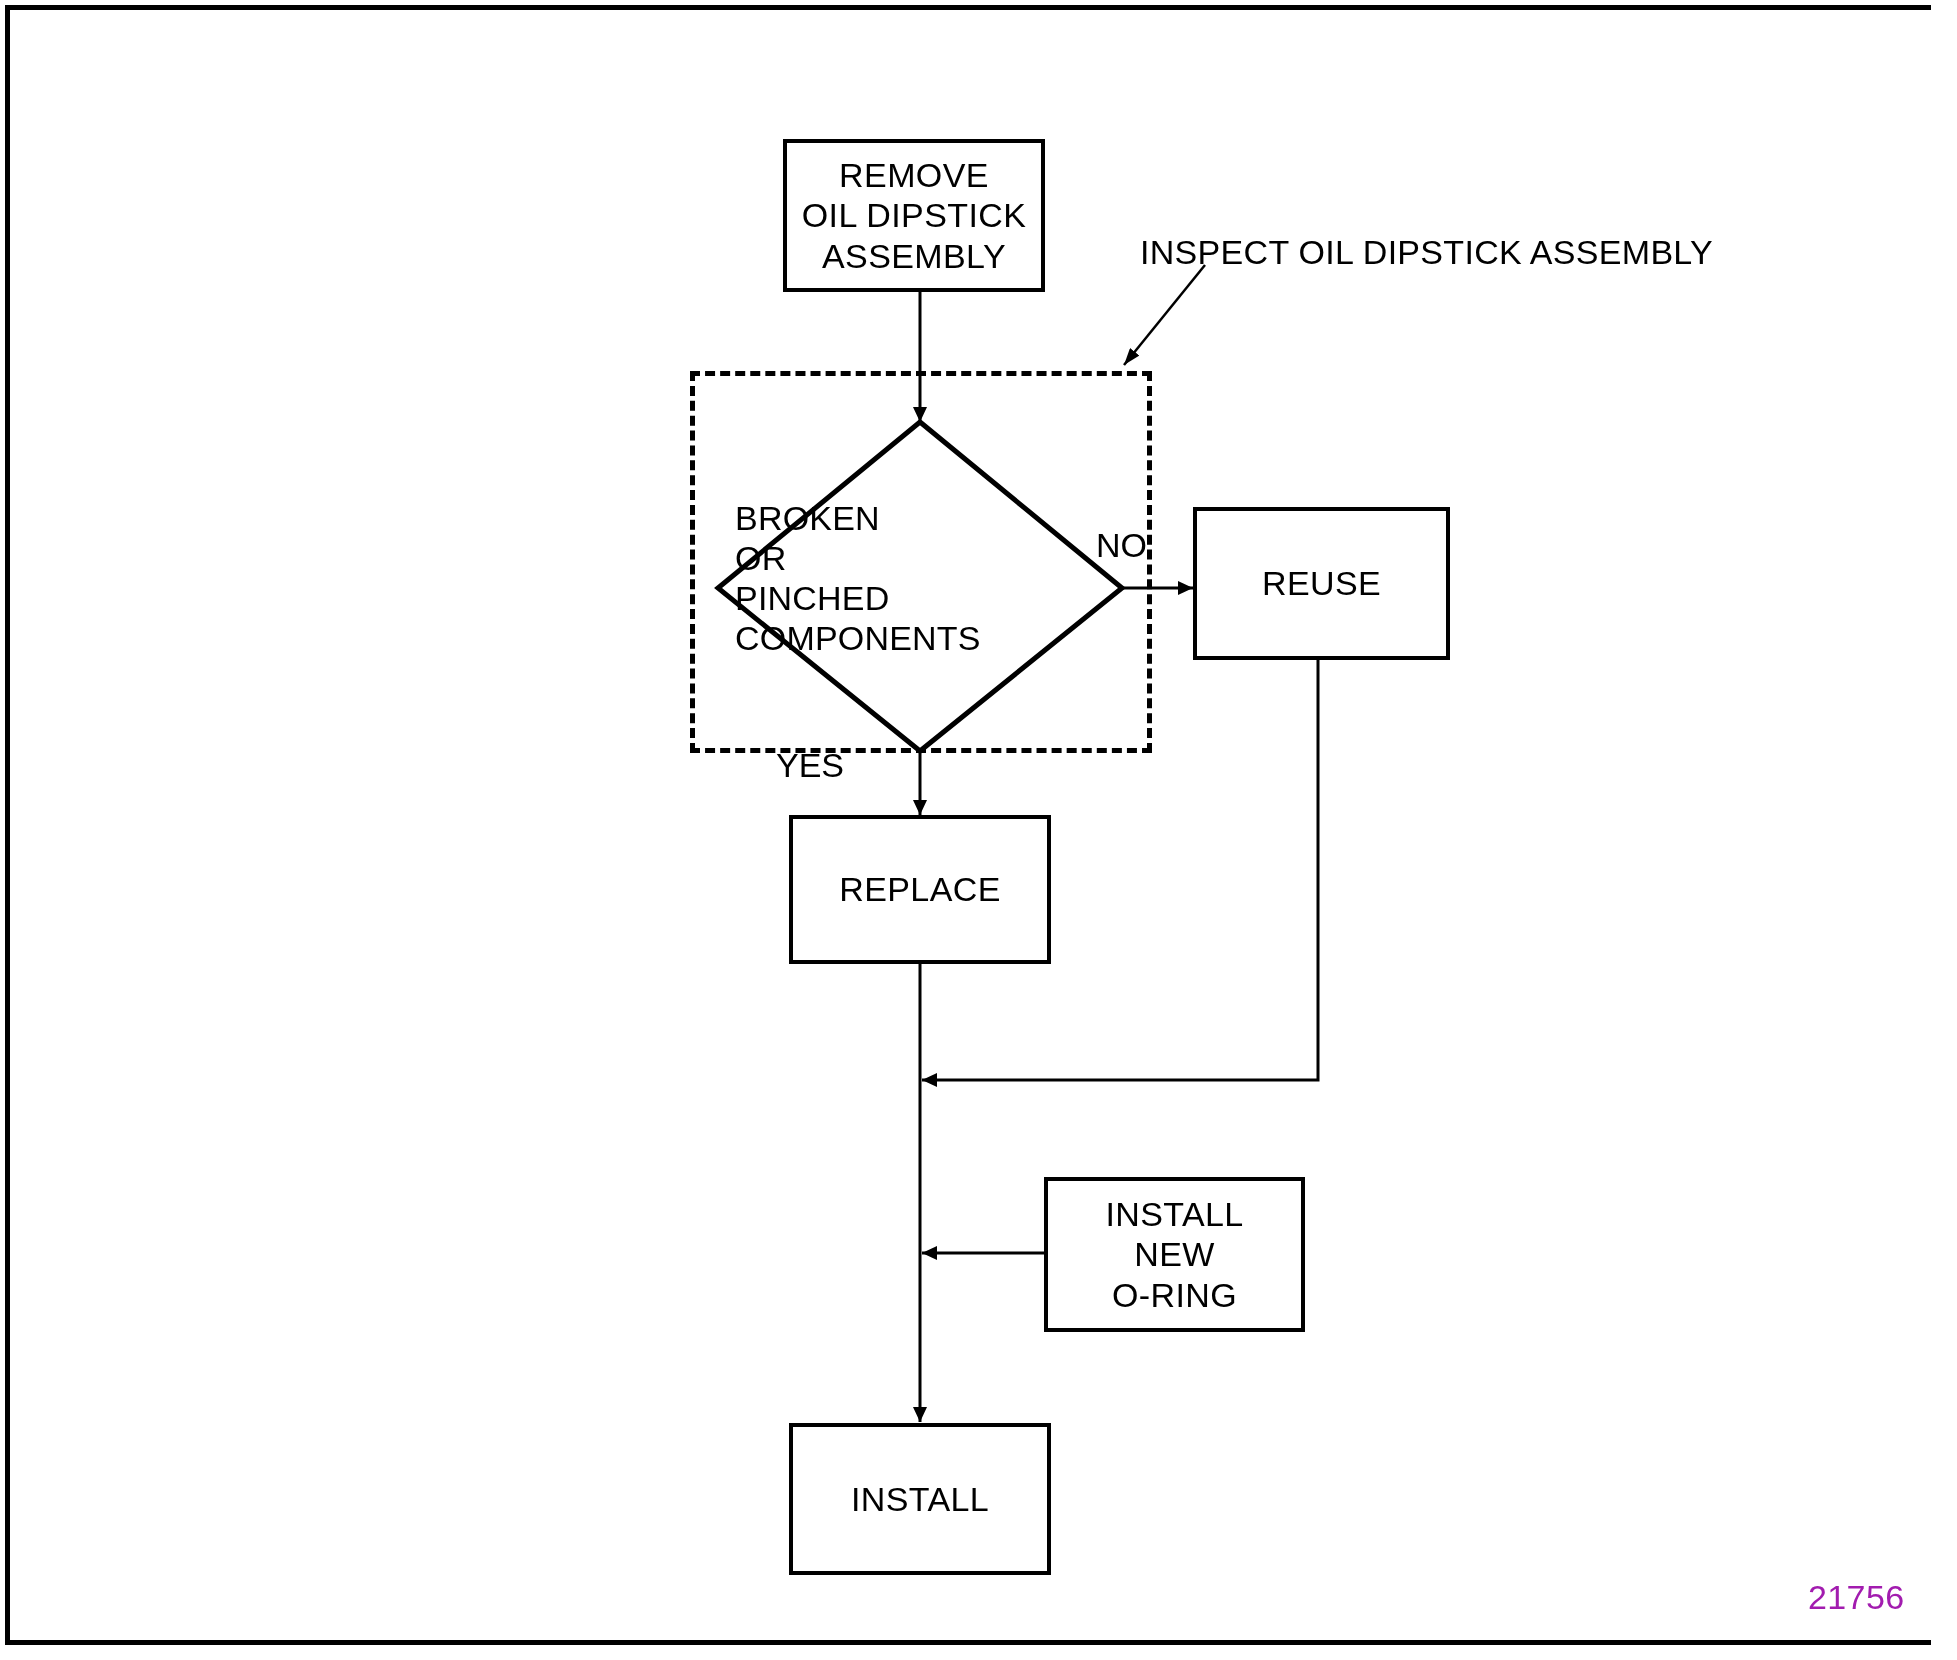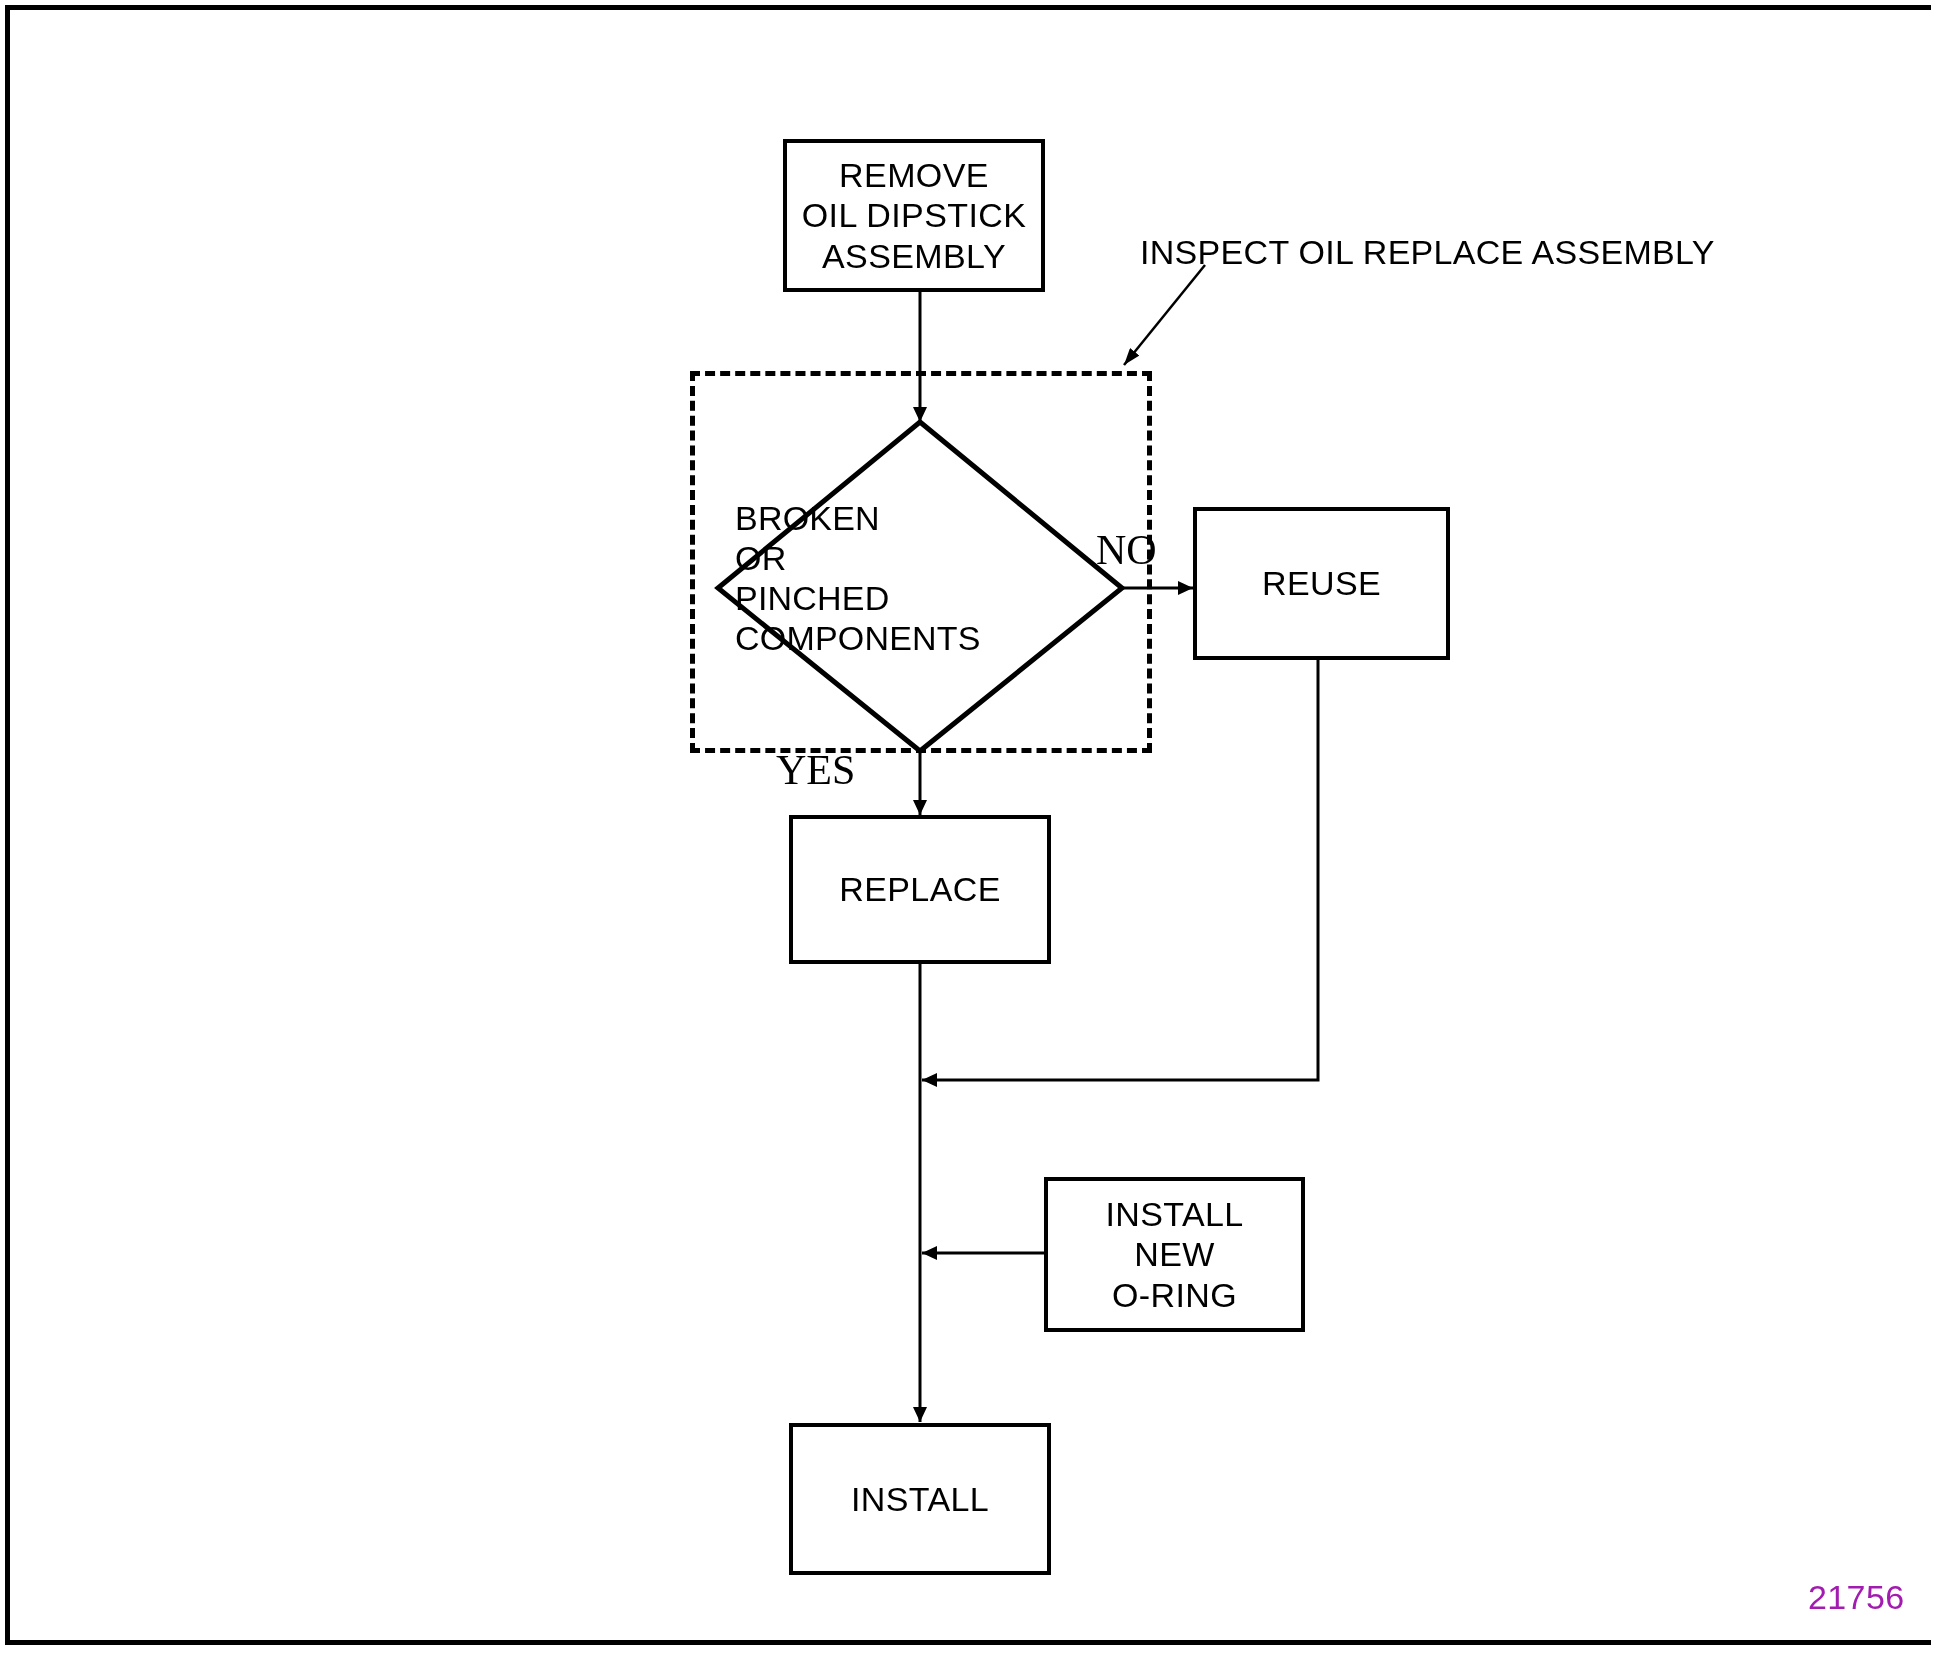--- a/index.html
+++ b/index.html
@@ -58,23 +58,23 @@
     color: #000000;
     font-size: 34px;
     line-height: 1.18;
     letter-spacing: 0.2px;
     white-space: pre-line;
     font-family: "Liberation Sans", sans-serif;
   }
   .edge-label {
     position: absolute;
     color: #000000;
-    font-size: 42px;
+    font-size: 34px;
     line-height: 1.1;
-    font-family: Liberation Serif, serif;
+    font-family: Liberation Sans, sans-serif;
     white-space: nowrap;
   }
   .callout-label {
     position: absolute;
     color: #000000;
     font-size: 34px;
     line-height: 1.1;
     font-family: "Liberation Sans", sans-serif;
     white-space: nowrap;
     letter-spacing: 0.3px;
@@ -159,17 +159,17 @@
   <div class="node-box" style="left:1044px; top:1177px; width:261px; height:155px;">
     <div class="node-label">INSTALL
 NEW
 O-RING</div>
   </div>
 
   <div class="node-box" style="left:789px; top:1423px; width:262px; height:152px;">
     <div class="node-label">INSTALL</div>
   </div>
 
-  <div class="callout-label" style="left:1140px; top:234px;">INSPECT OIL REPLACE ASSEMBLY</div>
+  <div class="callout-label" style="left:1140px; top:234px;">INSPECT OIL DIPSTICK ASSEMBLY</div>
 
   <div class="figure-number" style="left:1808px; top:1578px;">21756</div>
 
 </div>
 
 </body></html>

